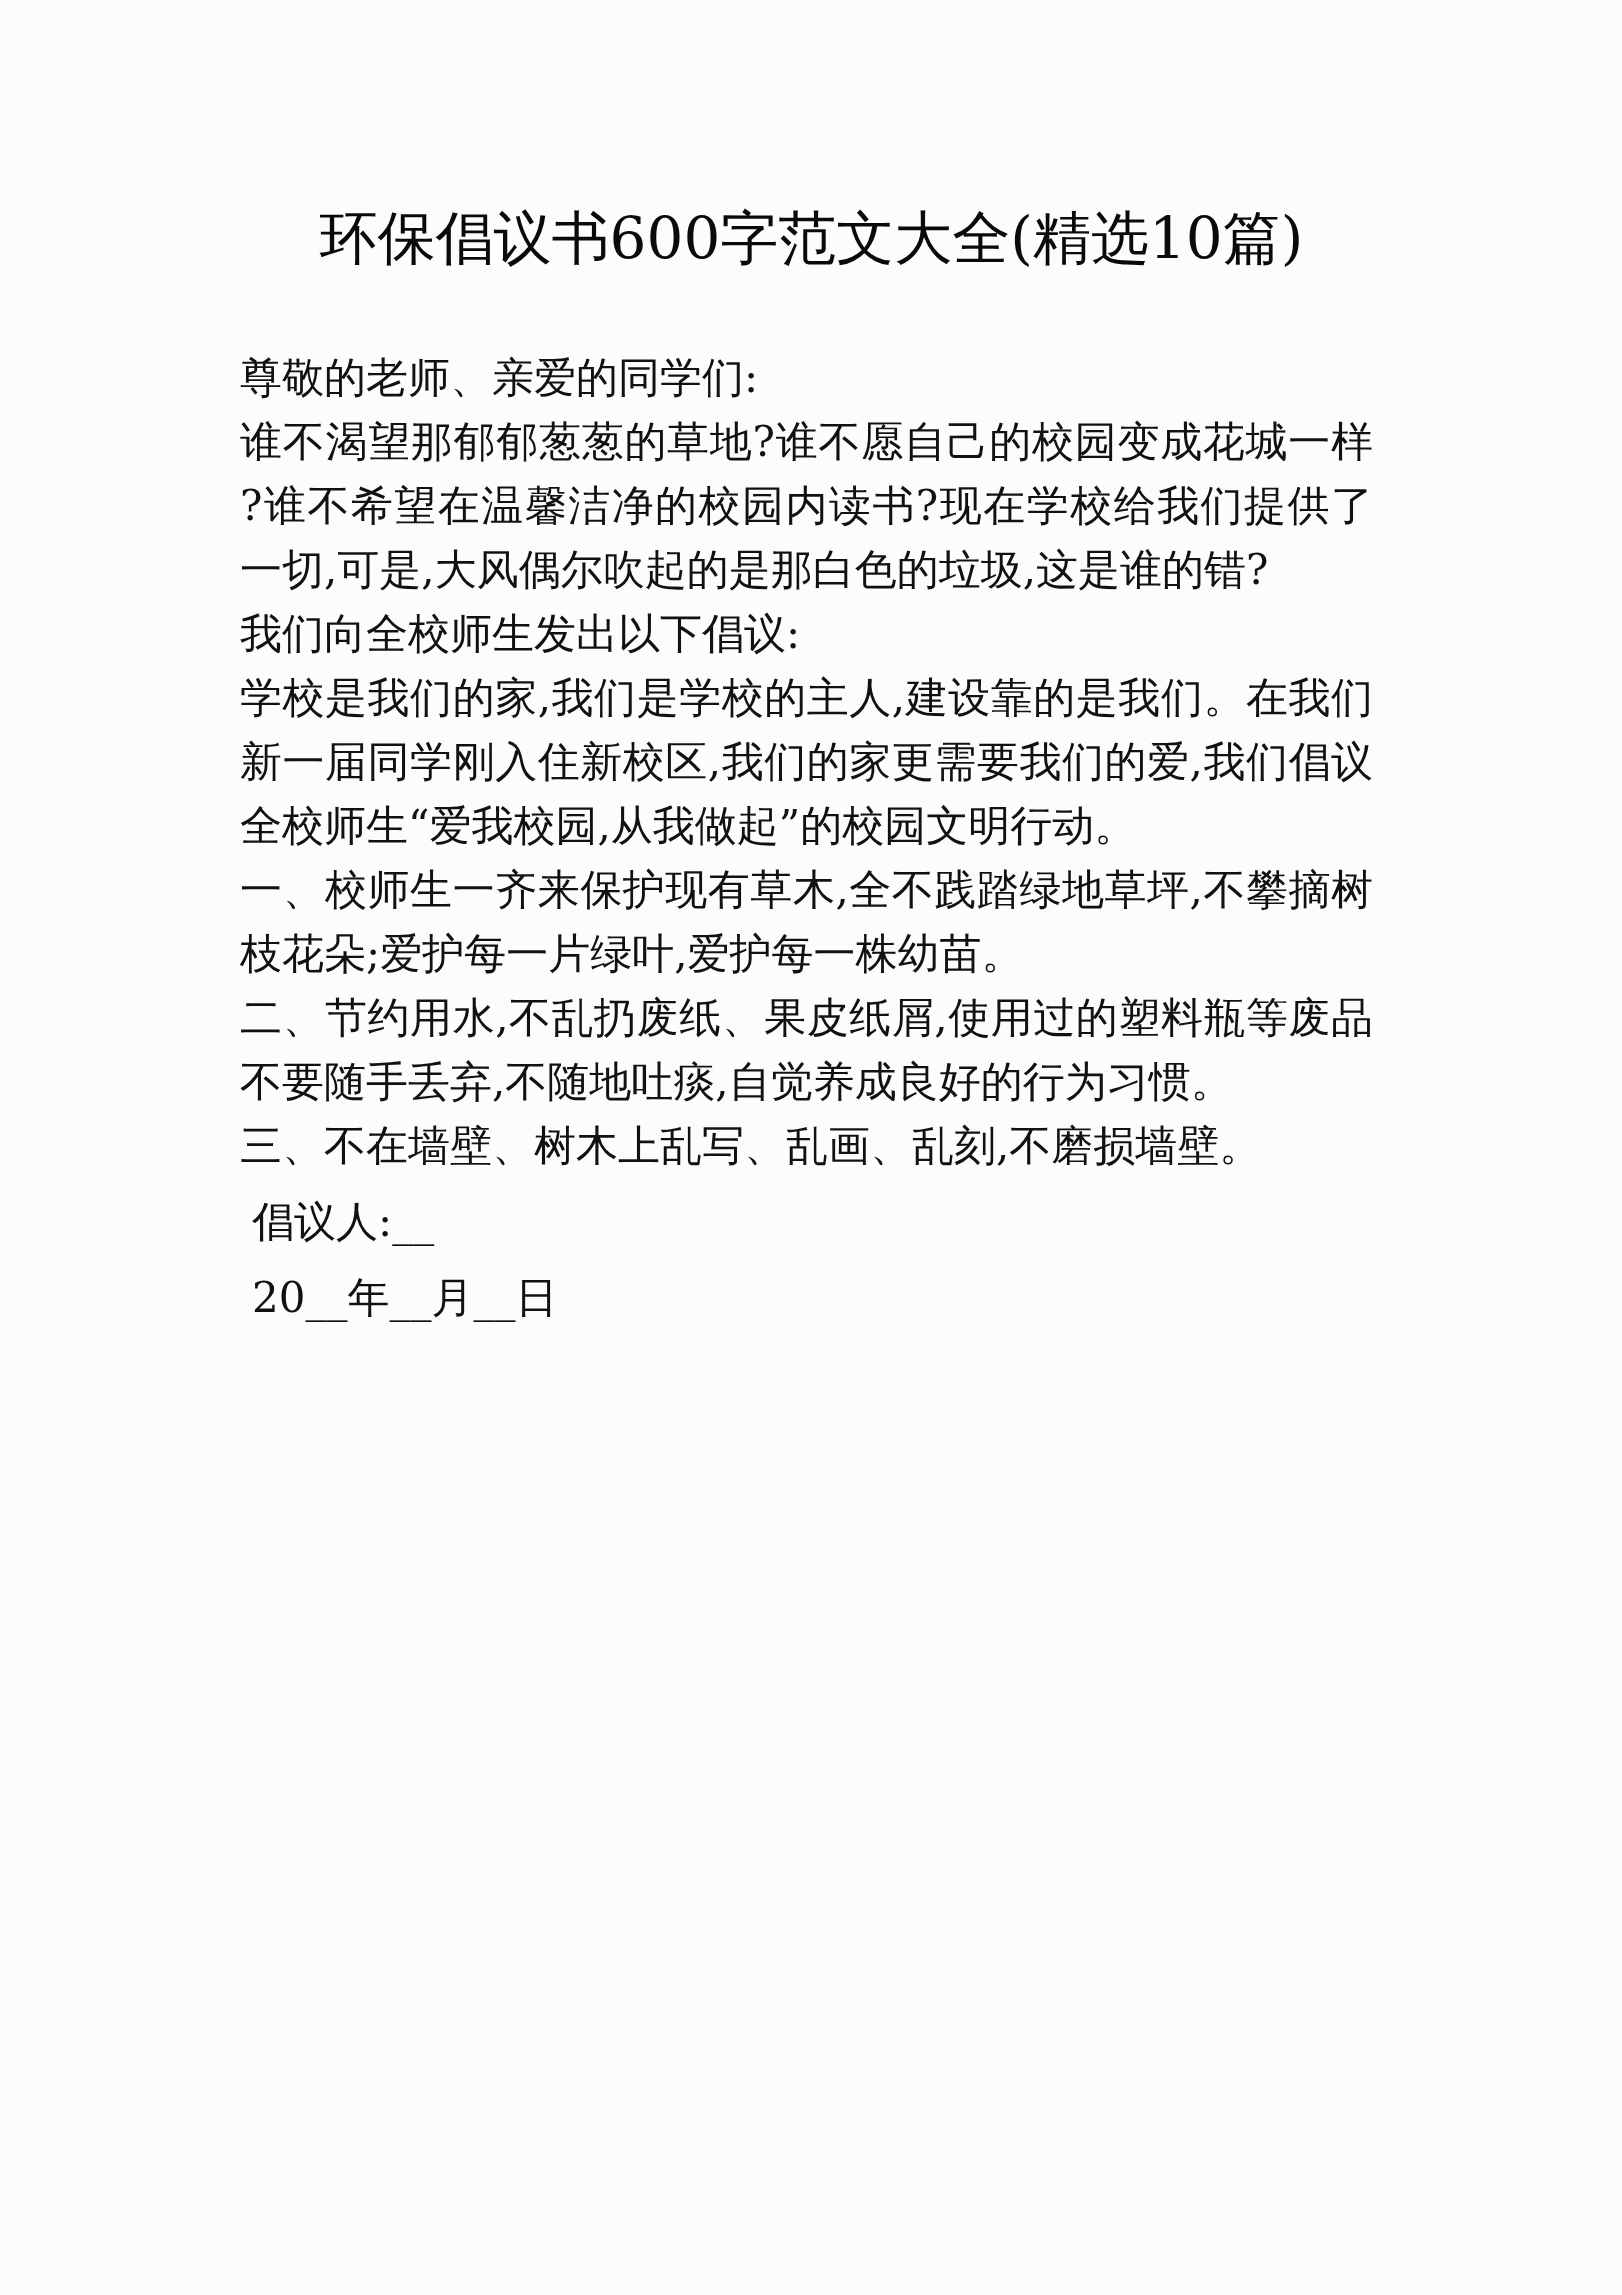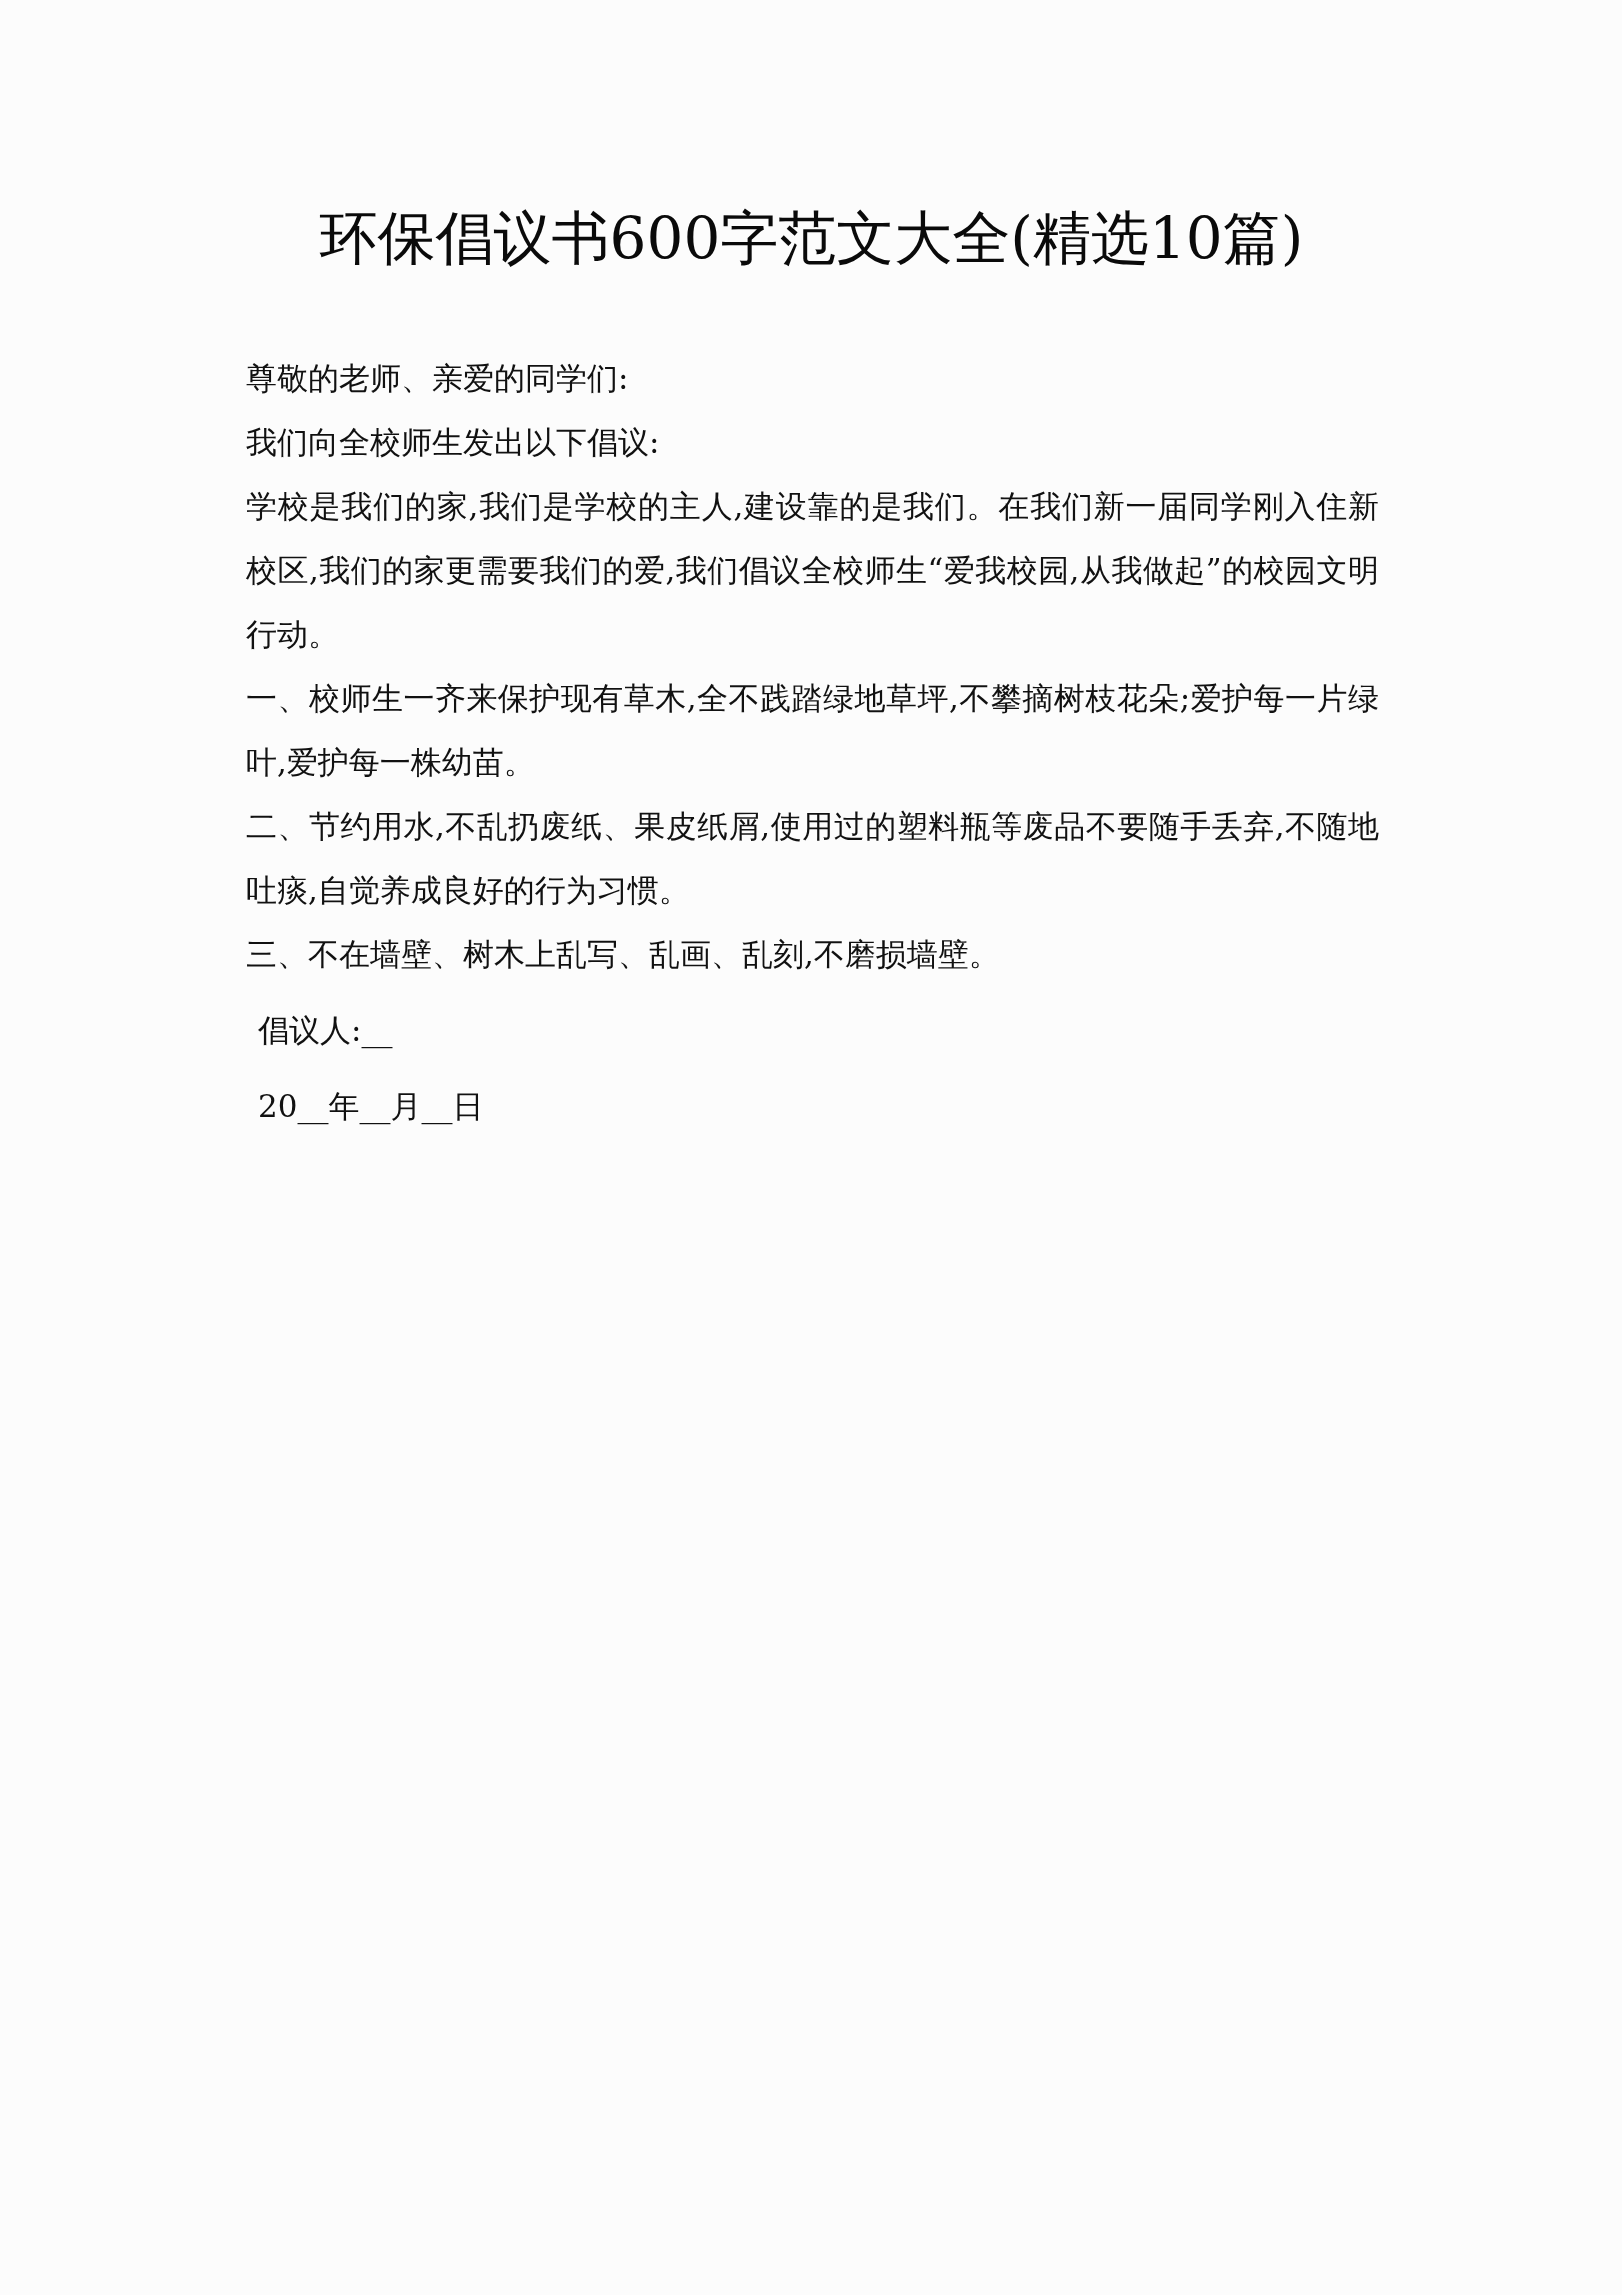--- a/index.html
+++ b/index.html
@@ -32,24 +32,24 @@
       font-size: 58px;
       line-height: 85px;
       font-weight: normal;
       letter-spacing: 0px;
       margin: 0;
       color: #0a0a0a;
       white-space: nowrap;
     }
     .body-text {
       position: absolute;
-      left: 246px;
+      left: 240px;
       top: 346px;
       width: 1133px;
-      font-size: 31px;
+      font-size: 42px;
       line-height: 64px;
       word-break: break-all;
       line-break: anywhere;
       text-align: justify;
     }
     .para {
       margin: 0;
       padding: 0;
     }
     .signature-line {
@@ -62,20 +62,21 @@
 <body>
 
 <div class="page">
 
   <h1 class="title">环保倡议书600字范文大全(精选10篇)</h1>
 
   <div class="body-text">
 
     <p class="para">尊敬的老师、亲爱的同学们:</p>
 
+    <p class="para">谁不渴望那郁郁葱葱的草地?谁不愿自己的校园变成花城一样?谁不希望在温馨洁净的校园内读书?现在学校给我们提供了一切,可是,大风偶尔吹起的是那白色的垃圾,这是谁的错?</p>
 
 
     <p class="para">我们向全校师生发出以下倡议:</p>
 
     <p class="para">学校是我们的家,我们是学校的主人,建设靠的是我们。在我们新一届同学刚入住新校区,我们的家更需要我们的爱,我们倡议全校师生“爱我校园,从我做起”的校园文明行动。</p>
 
     <p class="para">一、校师生一齐来保护现有草木,全不践踏绿地草坪,不攀摘树枝花朵;爱护每一片绿叶,爱护每一株幼苗。</p>
 
     <p class="para">二、节约用水,不乱扔废纸、果皮纸屑,使用过的塑料瓶等废品不要随手丢弃,不随地吐痰,自觉养成良好的行为习惯。</p>
 

